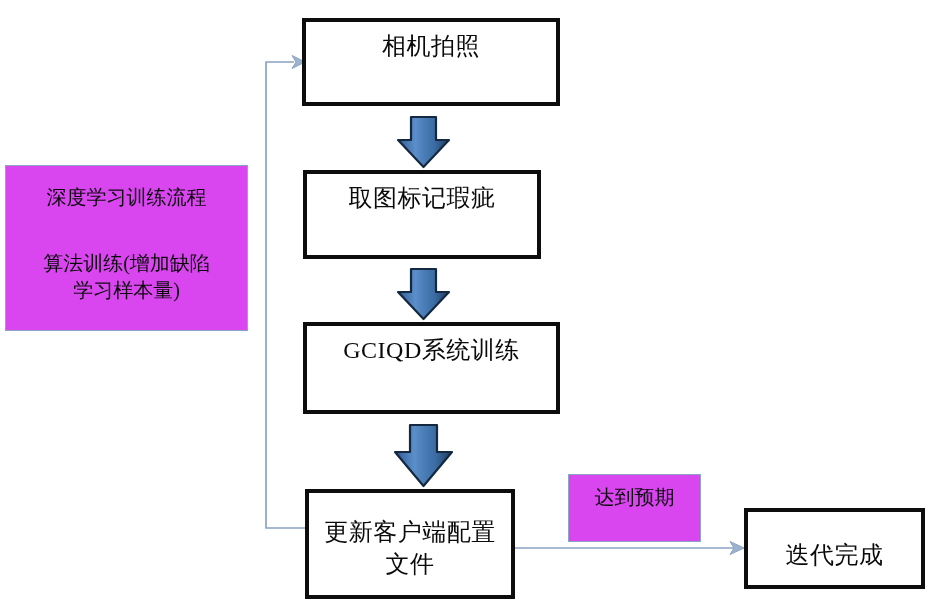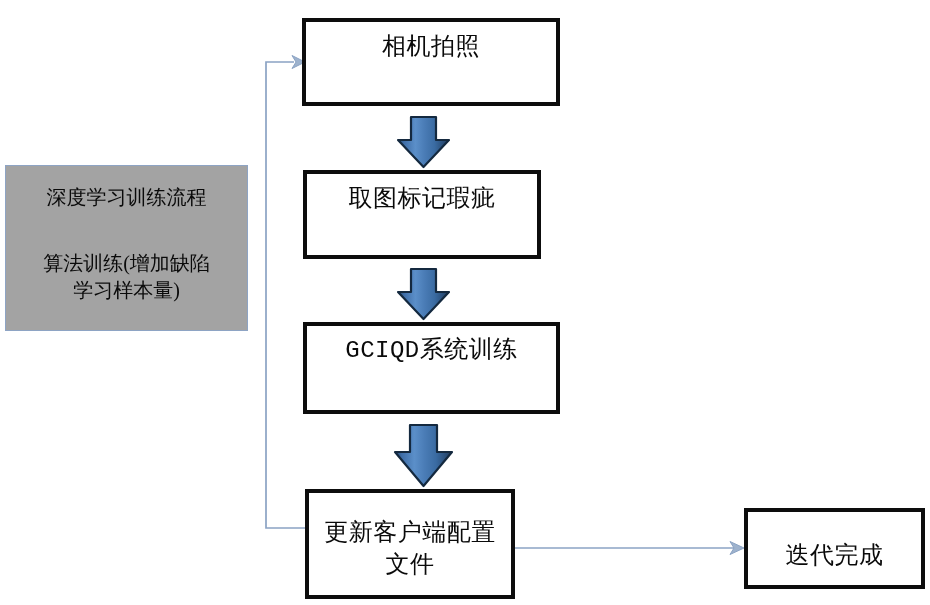--- a/index.html
+++ b/index.html
@@ -36,21 +36,21 @@
     font-size: 24px;
     line-height: 1.30;
     padding-top: 9px;
     letter-spacing: 0.5px;
     white-space: pre-line;
   }
 
   
   .note-box {
     position: absolute;
-    background: #a3a3a3;
+    background: #d946ef;
     border: 1.6px solid #8ea4c4;
     box-sizing: border-box;
     display: flex;
     flex-direction: column;
     justify-content: flex-start;
     align-items: center;
   }
   .note-box .note-line {
     display: block;
     width: 100%;
@@ -108,27 +108,30 @@
   </div>
 
   <div class="proc-box" style="left:302px; top:18px; width:258px; height:88px;">
     <span class="box-label">相机拍照</span>
   </div>
 
   <div class="proc-box" style="left:303px; top:170px; width:238px; height:89px;">
     <span class="box-label">取图标记瑕疵</span>
   </div>
 
-  <div class="proc-box" style="left:303px; top:322px; width:257px; height:92px;font-family:Liberation Mono, monospace;">
+  <div class="proc-box" style="left:303px; top:322px; width:257px; height:92px;">
     <span class="box-label">GCIQD系统训练</span>
   </div>
 
   <div class="proc-box" style="left:305px; top:489px; width:210px; height:110px;align-items:center;">
     <span class="box-label">更新客户端配置
 文件</span>
   </div>
 
   <div class="proc-box" style="left:744px; top:508px; width:181px; height:81px;">
     <span class="box-label" style="padding-top:28px;">迭代完成</span>
   </div>
 
+  <div class="note-box" style="left:568px; top:474px; width:133px; height:68px; padding-top:9px;">
+    <span class="note-line">达到预期</span>
+  </div>
 
 </div>
 
 </body></html>

